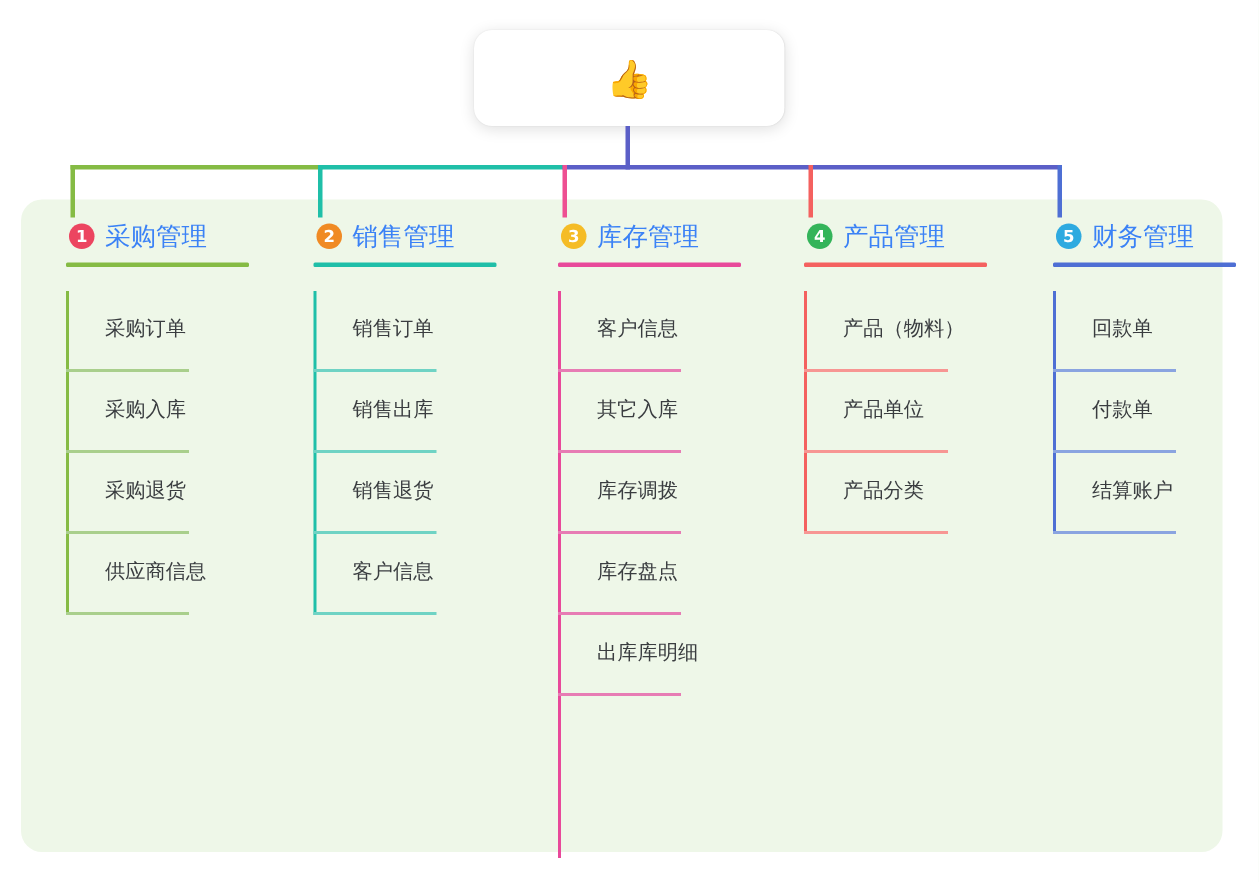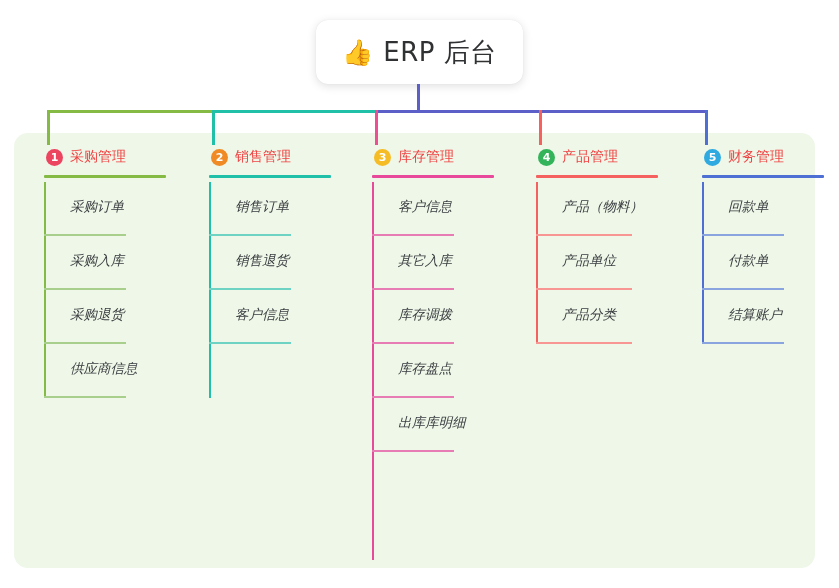--- a/index.html
+++ b/index.html
@@ -78,32 +78,31 @@
     height: 17px;
     border-radius: 50%;
     color: #ffffff;
     font-size: 11px;
     line-height: 17px;
     text-align: center;
     font-weight: bold;
     flex: none;
   }
   .col-title {
-    font-size: 14px;
-    color: #ef4444;
+    font-size: 17px;
+    color: #3b82f6;
   }
   .col-underline {
     margin-top: 6px;
     height: 3px;
     border-radius: 1px;
   }
   .col-body {
     position: relative;
-    margin-top: 4px;
-    font-style: italic;
+    margin-top: 16px;
   }
   .spine {
     position: absolute;
     left: 14px;
     top: 0;
     width: 2px;
   }
   .leaf {
     position: relative;
     height: 54px;
@@ -124,21 +123,20 @@
     height: 2px;
   }
 </style>
 </head>
 <body>
 
 <div id="panel"></div>
 
 <div id="root-node">
   <span class="thumb">👍</span>
-  <span class="root-title">ERP 后台</span>
 </div>
 
 <div id="connectors">
     <div class="conn" style="left: 417px; top: 84px; width: 3px; height: 29px; background: rgb(91, 95, 199);"></div>
     <div class="conn" style="left: 47px; top: 110px; width: 168px; height: 3px; background: rgb(133, 187, 68);"></div>
     <div class="conn" style="left: 212px; top: 110px; width: 166px; height: 3px; background: rgb(31, 191, 168);"></div>
     <div class="conn" style="left: 375px; top: 110px; width: 167px; height: 3px; background: rgb(91, 95, 199);"></div>
     <div class="conn" style="left: 539px; top: 110px; width: 169px; height: 3px; background: rgb(91, 95, 199);"></div>
     <div class="conn" style="left: 47px; top: 110px; width: 3px; height: 35px; background: rgb(133, 187, 68);"></div>
     <div class="conn" style="left: 212px; top: 110px; width: 3px; height: 35px; background: rgb(31, 191, 168);"></div>
@@ -180,20 +178,24 @@
         <span class="col-title">销售管理</span>
       </div>
       <div class="col-underline" style="width: 122px; margin-left: 14px; background: rgb(31, 191, 168);"></div>
       <div class="col-body">
         <div class="spine" style="height: 216px; background: rgb(31, 191, 168);"></div>
         <div class="leaf">
           <div class="leaf-label">销售订单</div>
           <div class="leaf-underline" style="width: 82px; background: rgb(111, 211, 196);"></div>
         </div>
         <div class="leaf">
+          <div class="leaf-label">销售出库</div>
+          <div class="leaf-underline" style="width: 82px; background: rgb(111, 211, 196);"></div>
+        </div>
+        <div class="leaf">
           <div class="leaf-label">销售退货</div>
           <div class="leaf-underline" style="width: 82px; background: rgb(111, 211, 196);"></div>
         </div>
         <div class="leaf">
           <div class="leaf-label">客户信息</div>
           <div class="leaf-underline" style="width: 82px; background: rgb(111, 211, 196);"></div>
         </div>
       </div>
     </div>
     <div class="column" style="left: 358px; width: 165px;">

